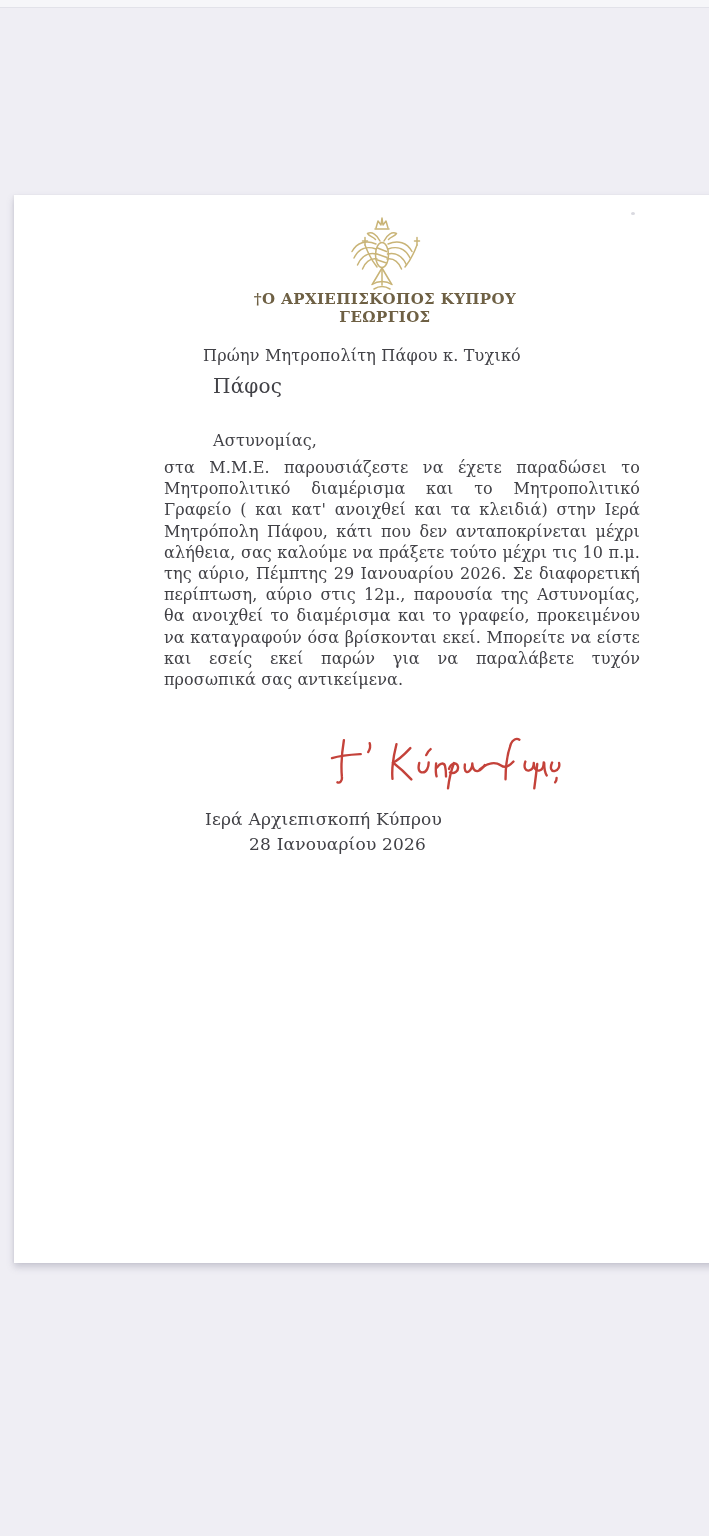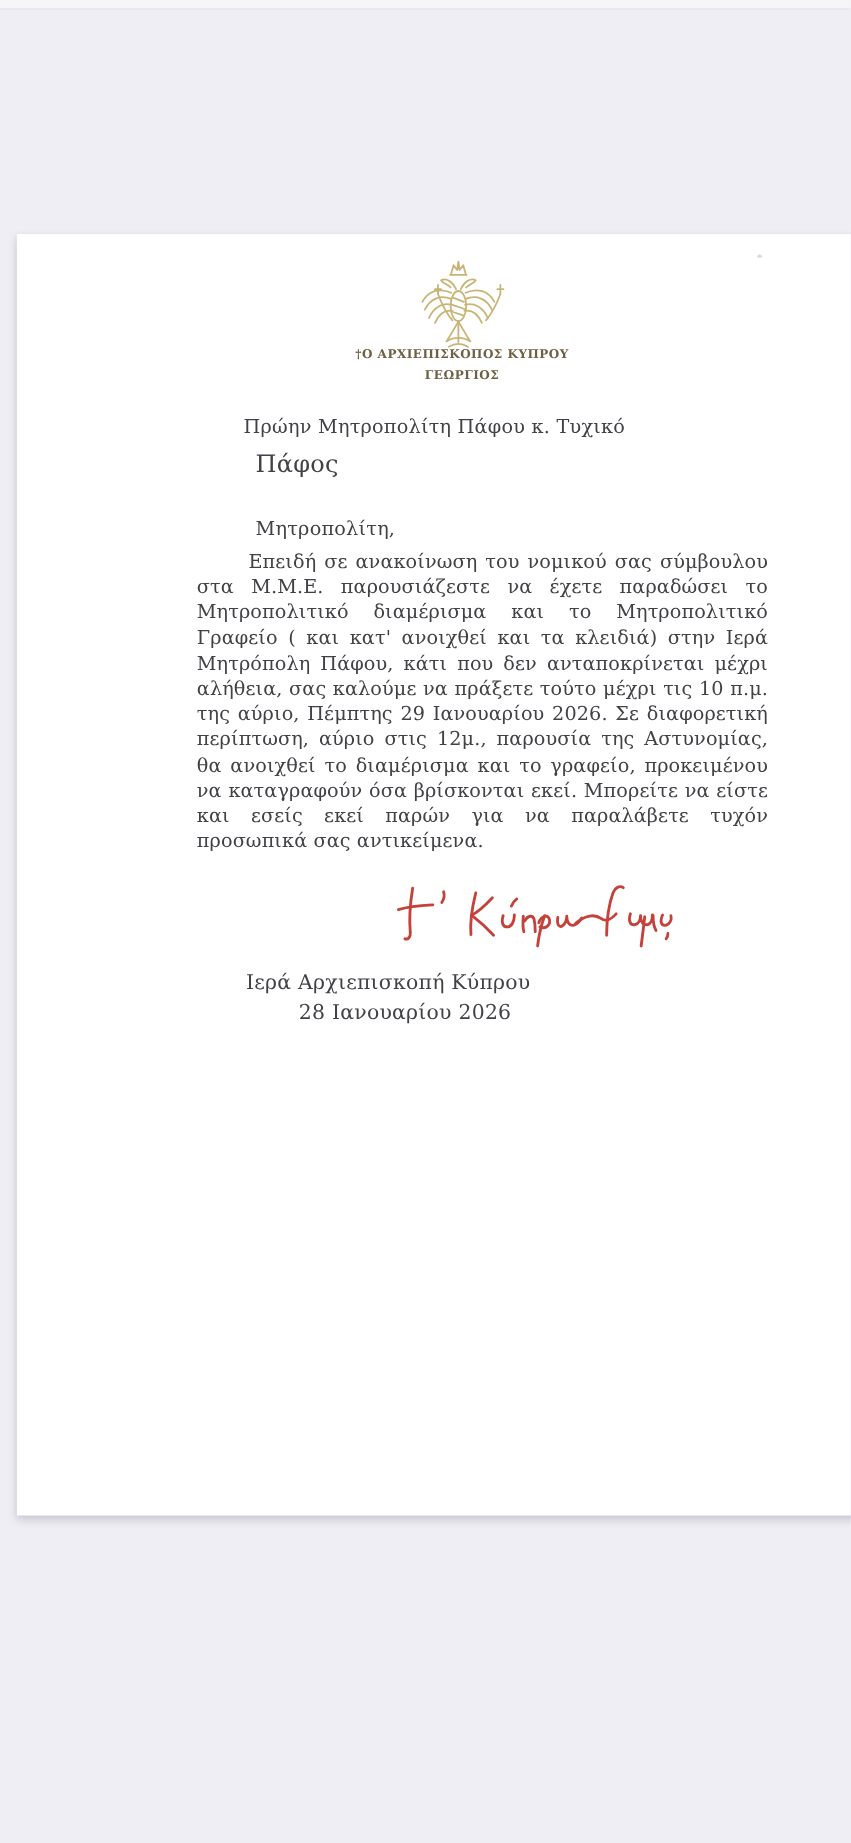--- a/index.html
+++ b/index.html
@@ -26,21 +26,21 @@
     background:var(--paper);
     box-shadow:0 4px 7px rgba(95,95,120,.28), -1px 0 2px rgba(0,0,0,.04);
   }
   .emblem{
     position:absolute;left:327px;top:21px;width:82px;height:78px;
     color:var(--gold);
   }
   .emblem svg{width:100%;height:100%;display:block;}
   .lh-line{
     position:absolute;left:231px;width:280px;text-align:center;
-    font-weight:bold;font-size:10px;letter-spacing:.4px;
+    font-weight:bold;font-size:15px;letter-spacing:.4px;
     color:var(--gold-dark);
   }
   .lh-line1{top:95px;}
   .lh-line2{top:113px;}
   .recipient1{position:absolute;left:189px;top:151px;font-size:16px;letter-spacing:.2px;}
   .recipient2{position:absolute;left:199px;top:179px;font-size:20px;letter-spacing:.2px;}
   .salutation{position:absolute;left:199px;top:236px;font-size:16px;letter-spacing:.2px;}
   .letter-body{
     position:absolute;left:150px;top:262px;width:476px;
     font-size:16px;line-height:21.2px;letter-spacing:.1px;
@@ -109,24 +109,23 @@
         </g>
       </svg>
     </div>
 
     <div class="lh-line lh-line1">†Ο ΑΡΧΙΕΠΙΣΚΟΠΟΣ ΚΥΠΡΟΥ</div>
     <div class="lh-line lh-line2">ΓΕΩΡΓΙΟΣ</div>
 
     <div class="recipient1">Πρώην Μητροπολίτη Πάφου κ. Τυχικό</div>
     <div class="recipient2">Πάφος</div>
 
-    <div class="salutation">Μητροπολίτη,</div>
+    <div class="salutation">Αστυνομίας,</div>
 
     <div class="letter-body">
-      <div class="body-line first">Επειδή σε ανακοίνωση του νομικού σας σύμβουλου</div>
       <div class="body-line">στα Μ.Μ.Ε. παρουσιάζεστε να έχετε παραδώσει το</div>
       <div class="body-line">Μητροπολιτικό διαμέρισμα και το Μητροπολιτικό</div>
       <div class="body-line">Γραφείο ( και κατ' ανοιχθεί και τα κλειδιά) στην Ιερά</div>
       <div class="body-line">Μητρόπολη Πάφου, κάτι που δεν ανταποκρίνεται μέχρι</div>
       <div class="body-line">αλήθεια, σας καλούμε να πράξετε τούτο μέχρι τις 10 π.μ.</div>
       <div class="body-line">της αύριο, Πέμπτης 29 Ιανουαρίου 2026. Σε διαφορετική</div>
       <div class="body-line">περίπτωση, αύριο στις 12μ., παρουσία της Αστυνομίας,</div>
       <div class="body-line">θα ανοιχθεί το διαμέρισμα και το γραφείο, προκειμένου</div>
       <div class="body-line">να καταγραφούν όσα βρίσκονται εκεί. Μπορείτε να είστε</div>
       <div class="body-line">και εσείς εκεί παρών για να παραλάβετε τυχόν</div>

